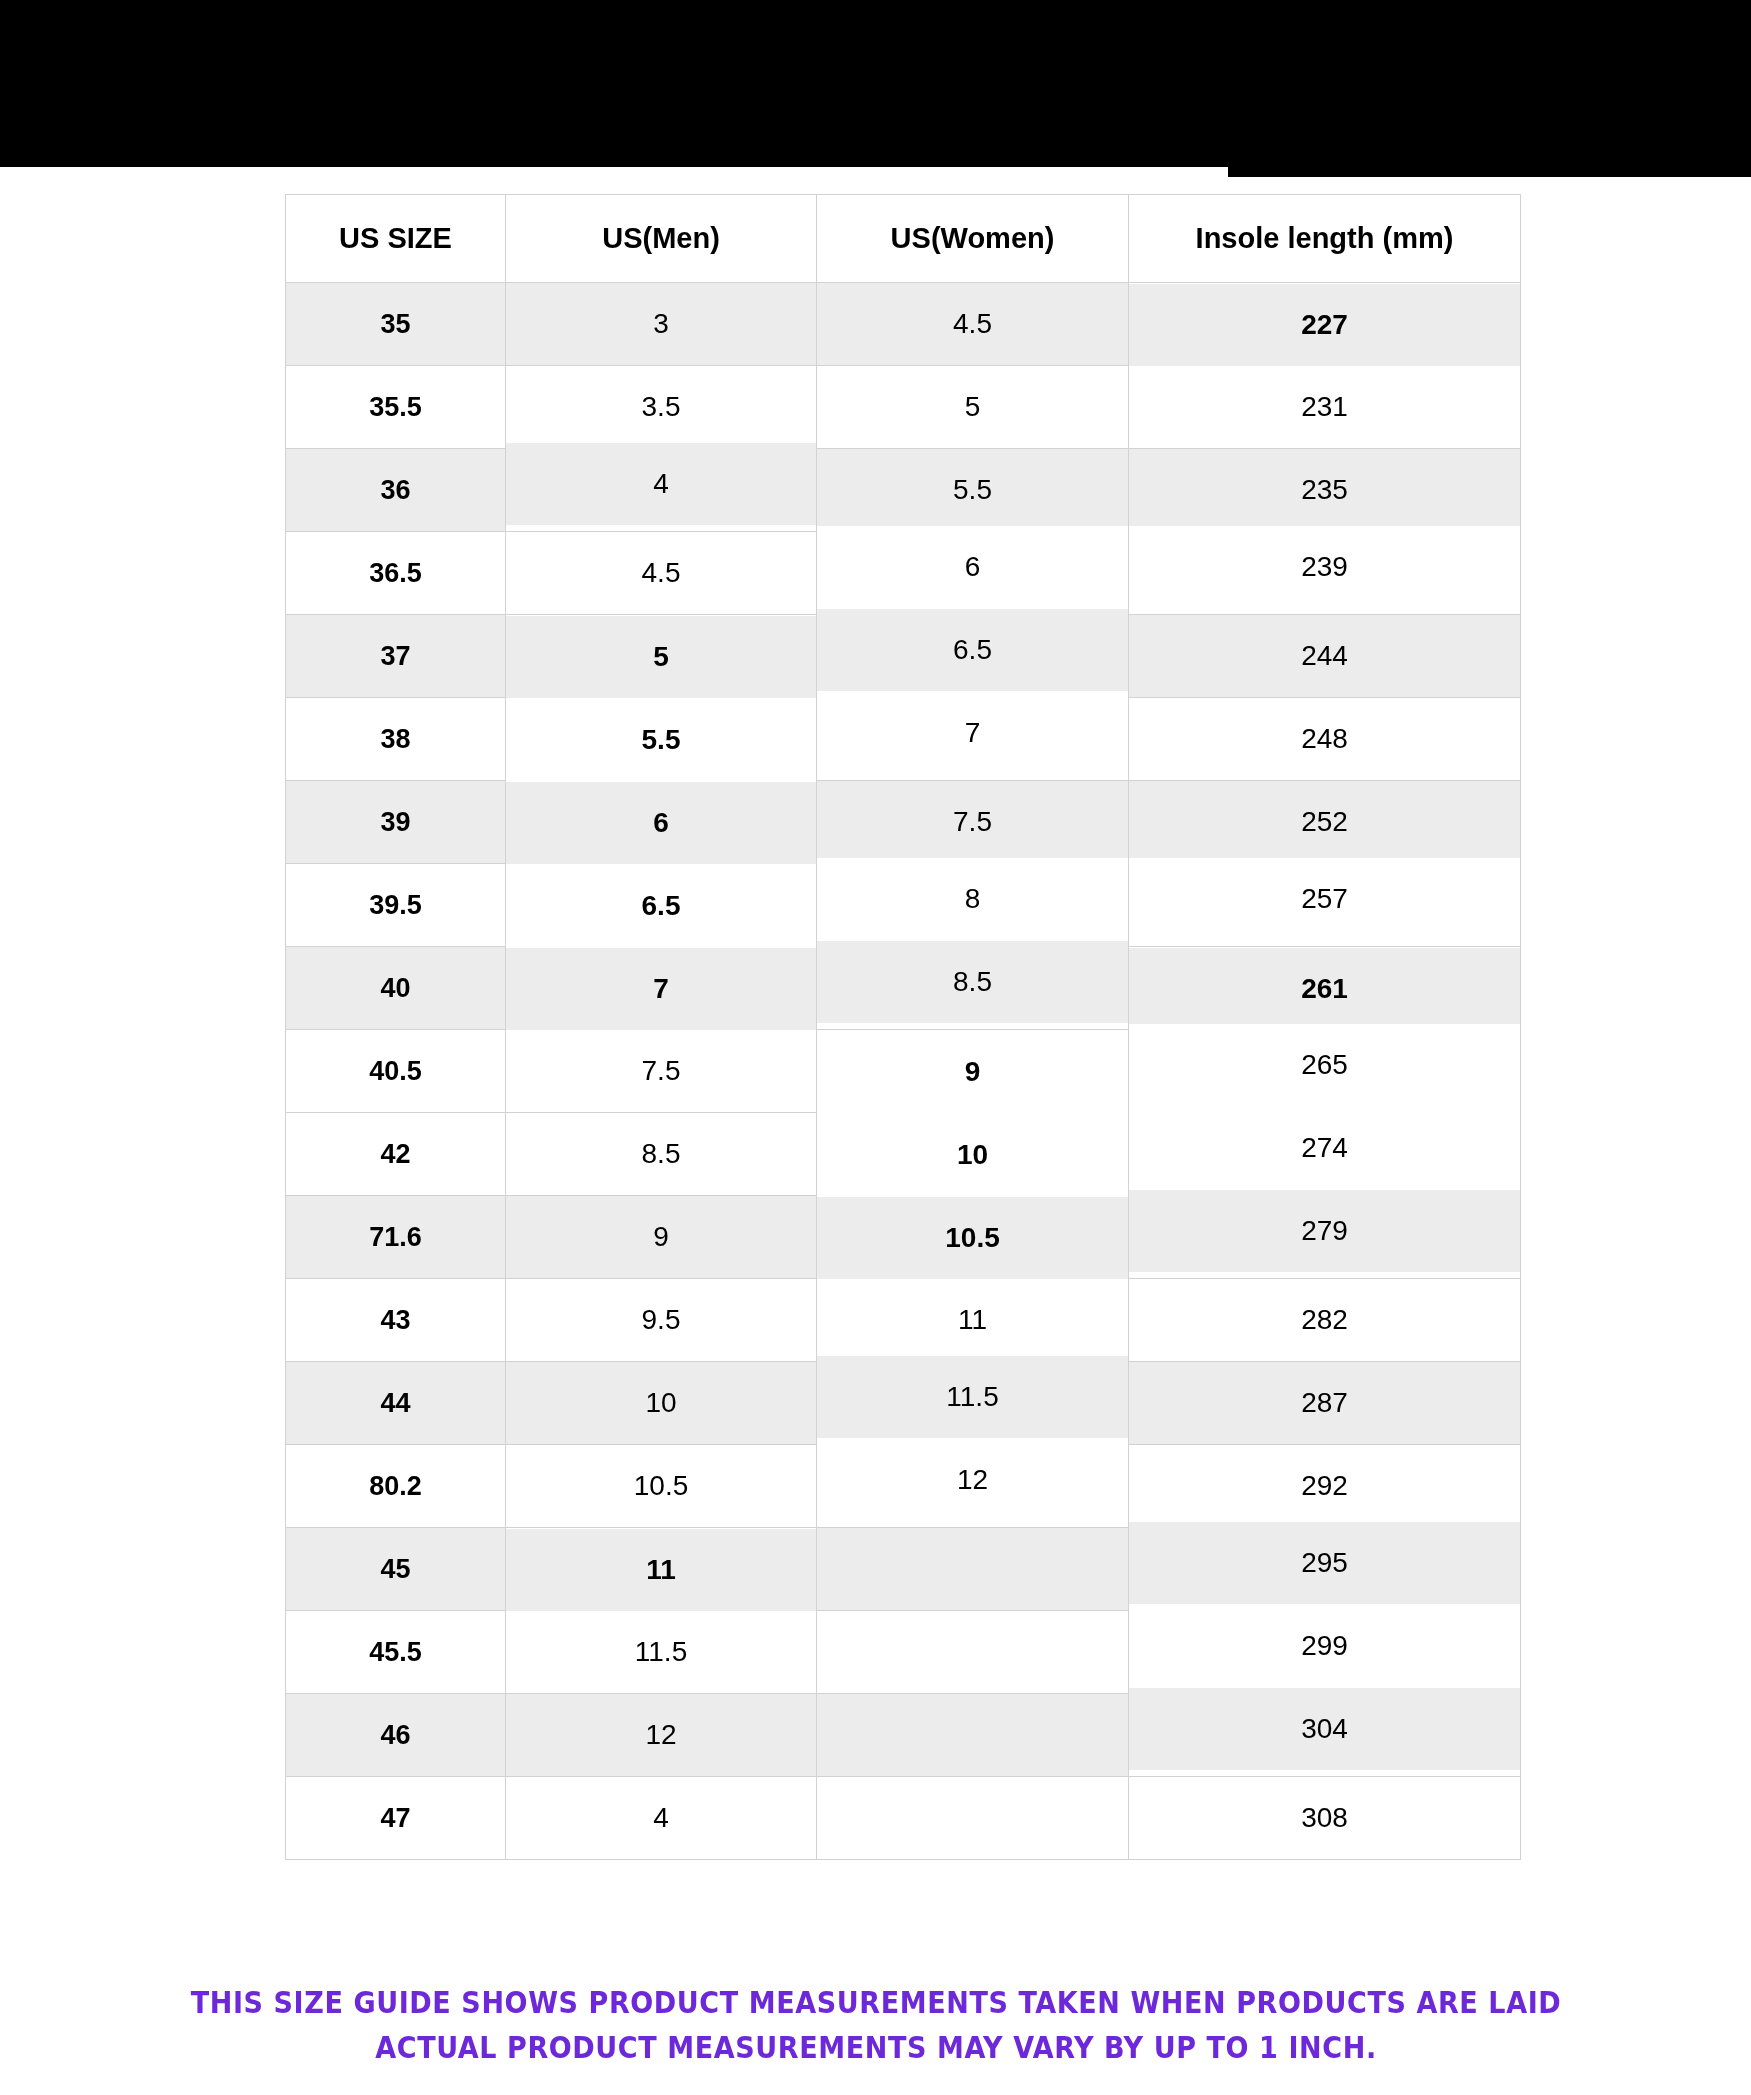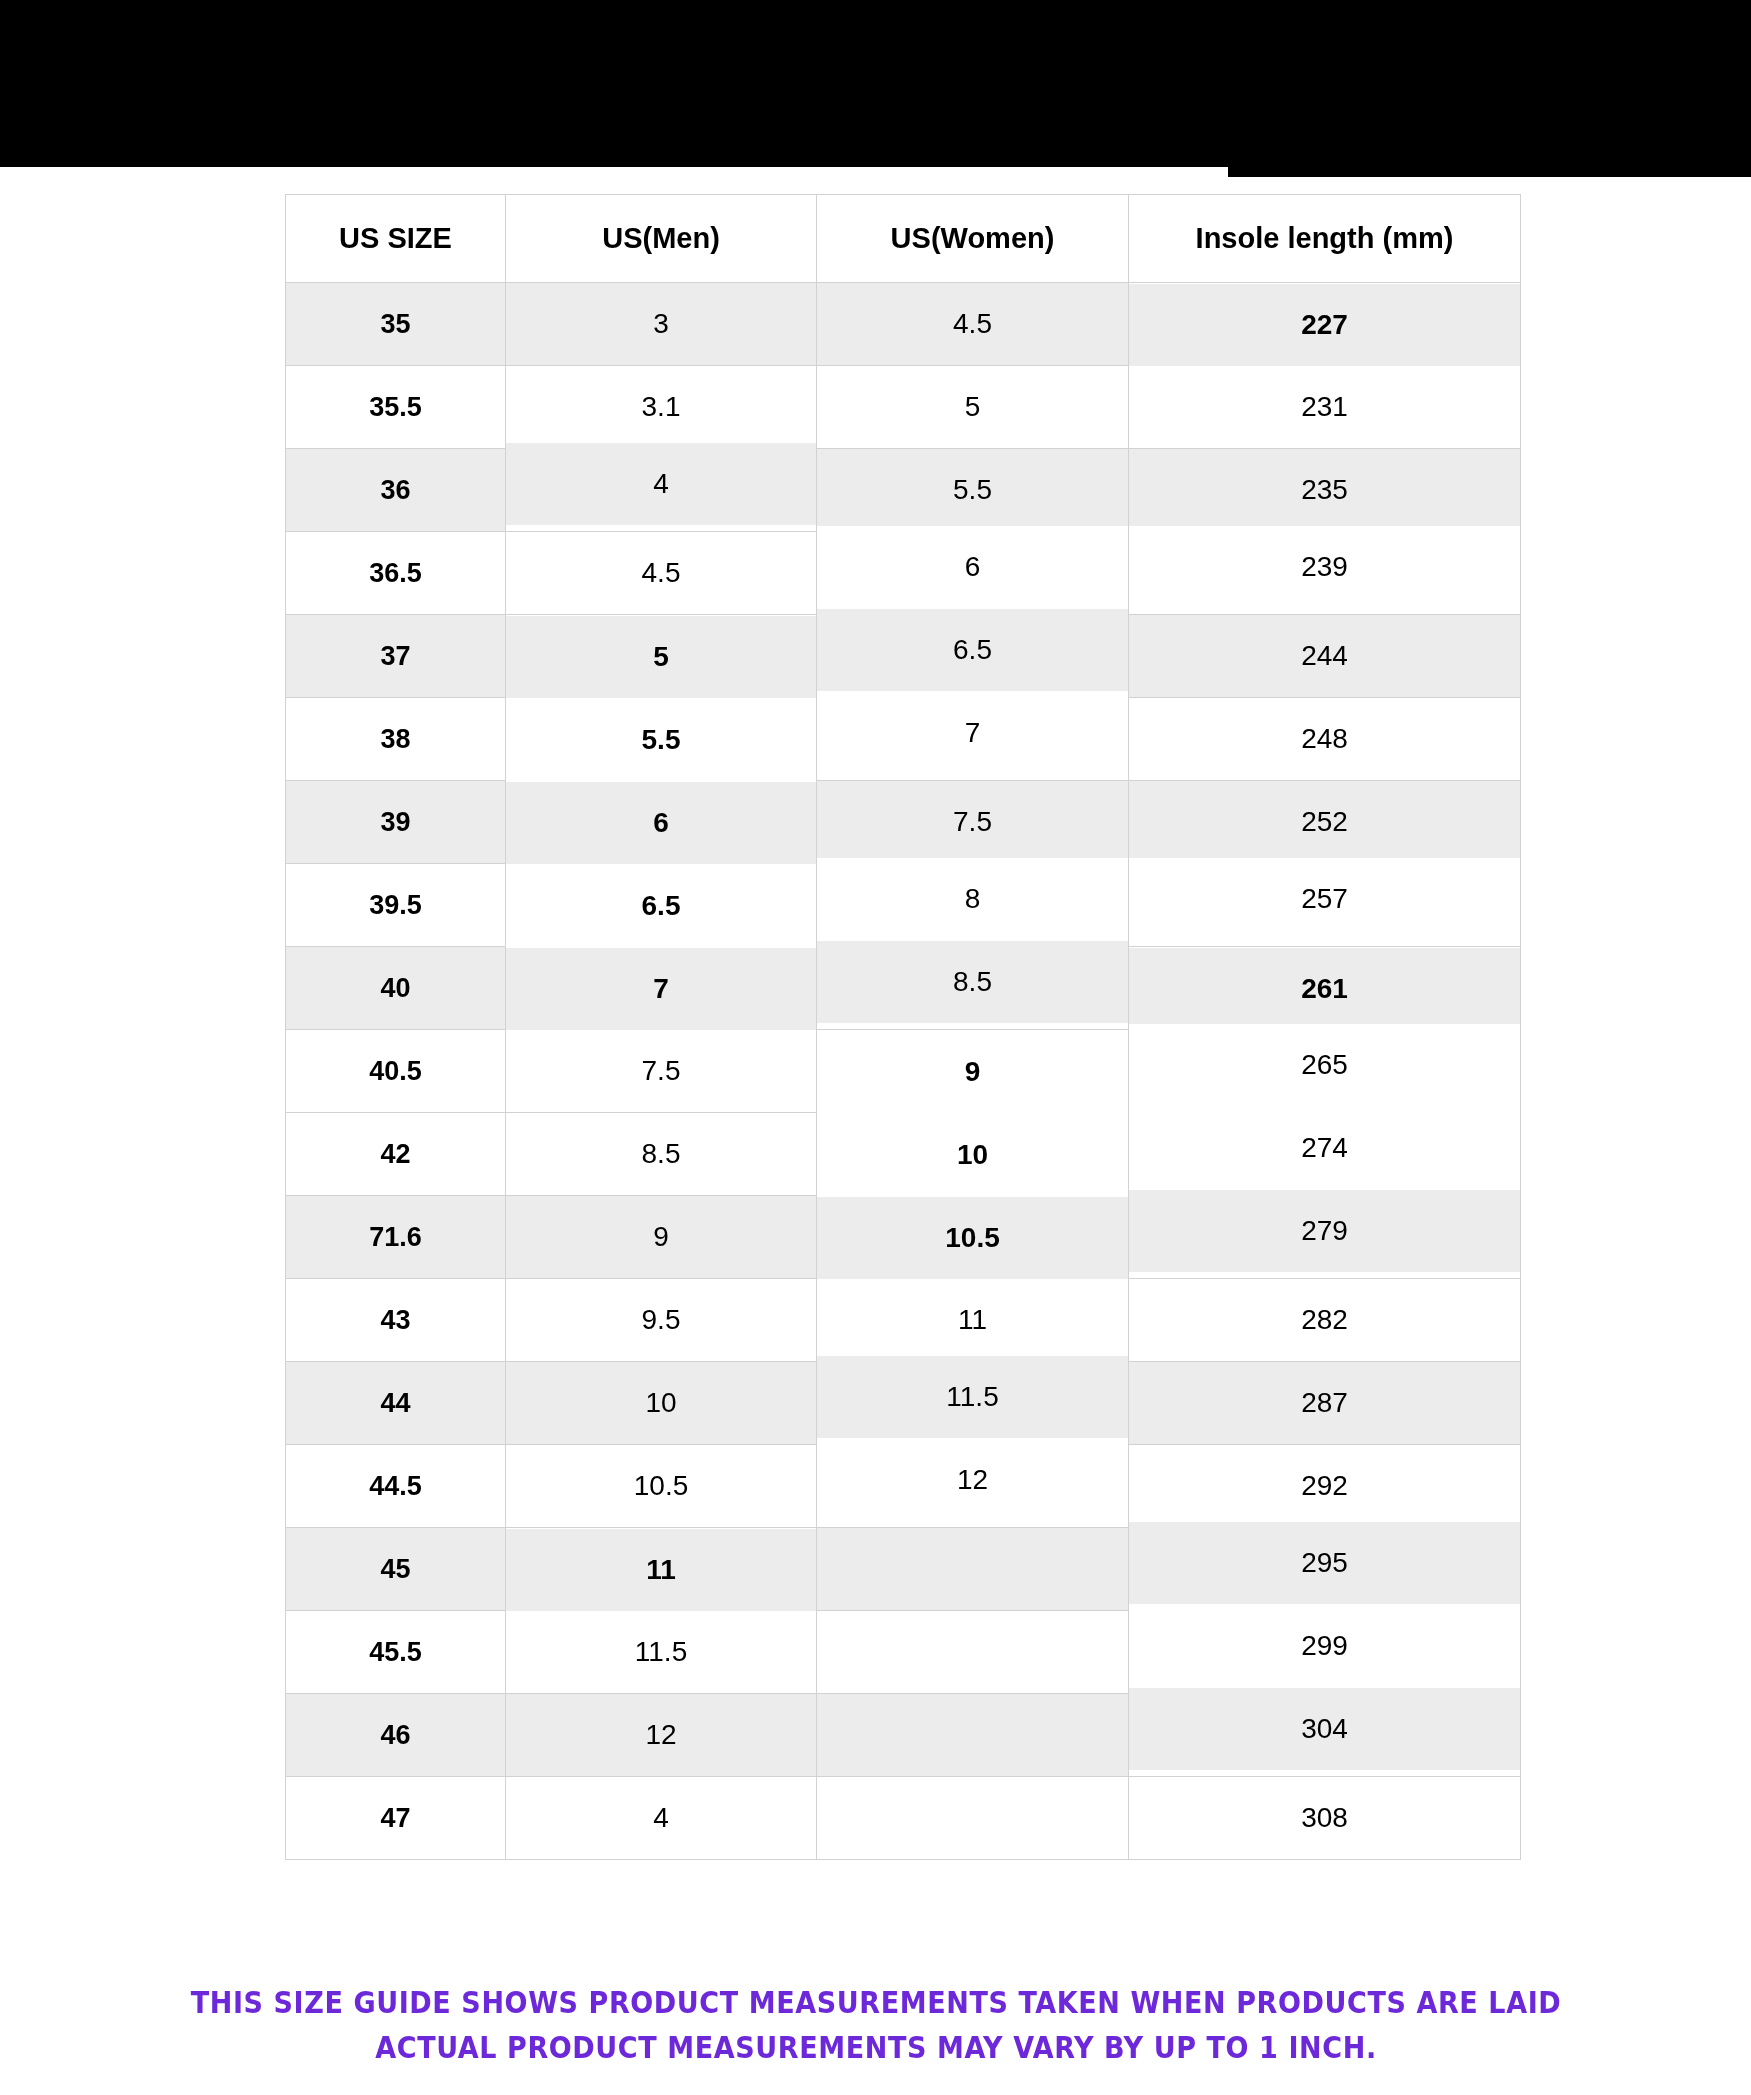--- a/index.html
+++ b/index.html
@@ -138,21 +138,21 @@
       </thead>
       <tbody>
         <tr class="shade">
           <td class="col-size">35</td>
           <td>3</td>
           <td>4.5</td>
           <td class="j-dn">227</td>
         </tr>
         <tr class="plain">
           <td class="col-size">35.5</td>
-          <td>3.1</td>
+          <td>3.5</td>
           <td>5</td>
           <td>231</td>
         </tr>
         <tr class="shade">
           <td class="col-size">36</td>
           <td class="j-up">4</td>
           <td>5.5</td>
           <td>235</td>
         </tr>
         <tr class="plain">
@@ -215,21 +215,21 @@
           <td>11</td>
           <td>282</td>
         </tr>
         <tr class="shade">
           <td class="col-size">44</td>
           <td>10</td>
           <td class="j-up">11.5</td>
           <td>287</td>
         </tr>
         <tr class="plain">
-          <td class="col-size">44.5</td>
+          <td class="col-size">80.2</td>
           <td>10.5</td>
           <td class="j-up">12</td>
           <td>292</td>
         </tr>
         <tr class="shade">
           <td class="col-size">45</td>
           <td class="j-dn">11</td>
           <td></td>
           <td class="j-up">295</td>
         </tr>

